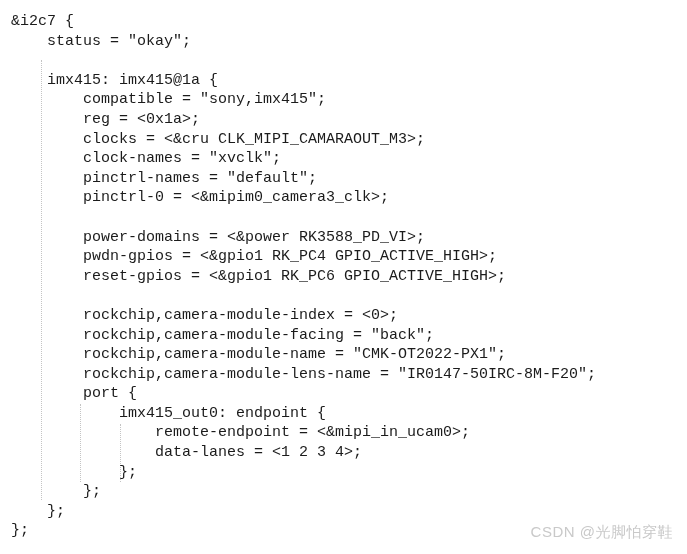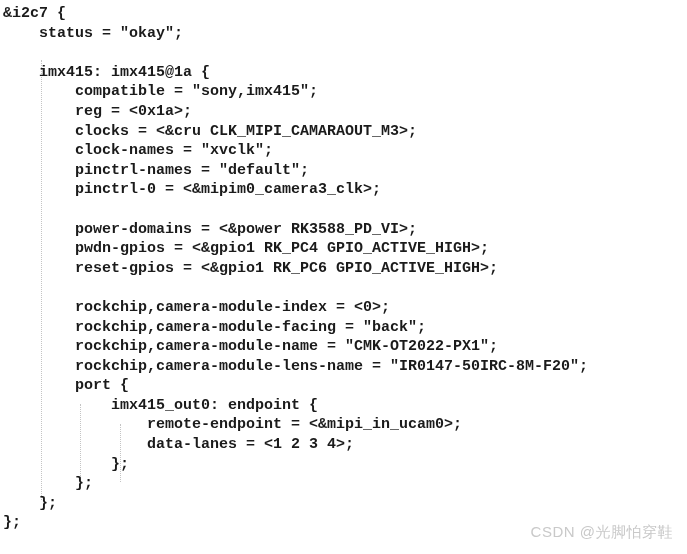--- a/index.html
+++ b/index.html
@@ -27,29 +27,28 @@
     position: absolute;
     width: 0;
     border-left: 1px dotted #c4c4c4;
     pointer-events: none;
   }
 
   #code-lines {
     position: absolute;
     left: 3px;
     top: 4px;
-    margin: 0;
+    margin: 8px;
     padding: 0;
     font-family: "Liberation Mono", "DejaVu Sans Mono", monospace;
     font-size: 15px;
     line-height: 19.6px;
     color: #1b1b1b;
     white-space: pre;
     letter-spacing: 0px;
-    font-weight: bold;
   }
   .code-line {
     display: block;
     height: 19.6px;
     white-space: pre;
   }
 
   #watermark {
     position: absolute;
     right: 14px;

